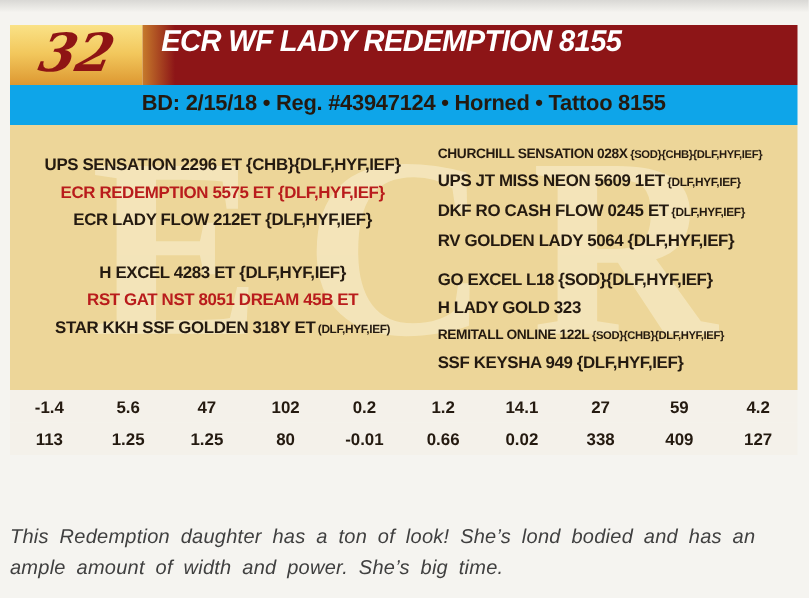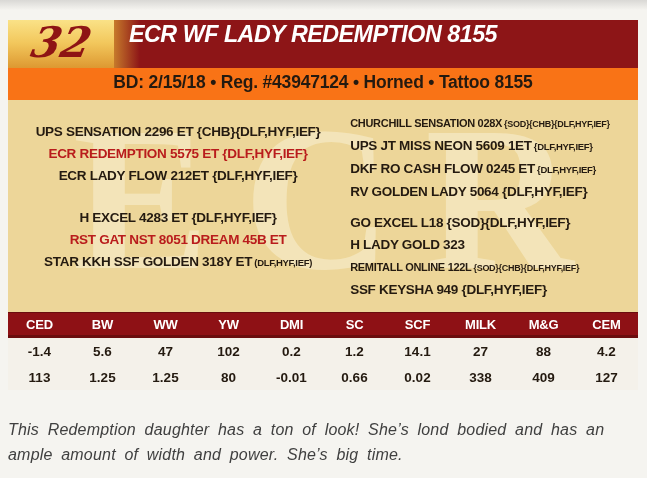--- a/index.html
+++ b/index.html
@@ -39,21 +39,21 @@
     padding-left: 15px;
     overflow: hidden;
   }
   .banner-title {
     color: #ffffff; font-weight: 700; font-style: italic;
     font-size: 24px; letter-spacing: -0.5px; white-space: nowrap;
     transform: scaleX(0.97); transform-origin: left center;
   }
   
   .info-bar {
-    background: #f97316; text-align: center;
+    background: #0ea5e9; text-align: center;
     padding: 4px 16px 7px;
   }
   .info-text {
     font-weight: 700; font-size: 17.5px; color: #241a10; letter-spacing: -0.2px;
   }
   
   .pedigree {
     position: relative; background: #edd699;
     height: 212px; overflow: hidden;
   }
@@ -145,42 +145,30 @@
             <div class="ped-line"><span>GO EXCEL L18 {SOD}{DLF,HYF,IEF}</span></div>
             <div class="ped-line"><span>H LADY GOLD 323</span></div>
             <div class="ped-line small"><span>REMITALL ONLINE 122L</span><span class="suffix">{SOD}{CHB}{DLF,HYF,IEF}</span></div>
             <div class="ped-line"><span>SSF KEYSHA 949 {DLF,HYF,IEF}</span></div>
           </div>
         </div>
     </div>
   </div>
 
   <div class="epd-table">
-      <div class="trow head">
-        <div class="tcell">CED</div>
-        <div class="tcell">BW</div>
-        <div class="tcell">WW</div>
-        <div class="tcell">YW</div>
-        <div class="tcell">DMI</div>
-        <div class="tcell">SC</div>
-        <div class="tcell">SCF</div>
-        <div class="tcell">MILK</div>
-        <div class="tcell">M&amp;G</div>
-        <div class="tcell">CEM</div>
-      </div>
       <div class="trow vals">
         <div class="tcell">-1.4</div>
         <div class="tcell">5.6</div>
         <div class="tcell">47</div>
         <div class="tcell">102</div>
         <div class="tcell">0.2</div>
         <div class="tcell">1.2</div>
         <div class="tcell">14.1</div>
         <div class="tcell">27</div>
-        <div class="tcell">88</div>
+        <div class="tcell">59</div>
         <div class="tcell">4.2</div>
       </div>
       <div class="trow vals">
         <div class="tcell">113</div>
         <div class="tcell">1.25</div>
         <div class="tcell">1.25</div>
         <div class="tcell">80</div>
         <div class="tcell">-0.01</div>
         <div class="tcell">0.66</div>
         <div class="tcell">0.02</div>

